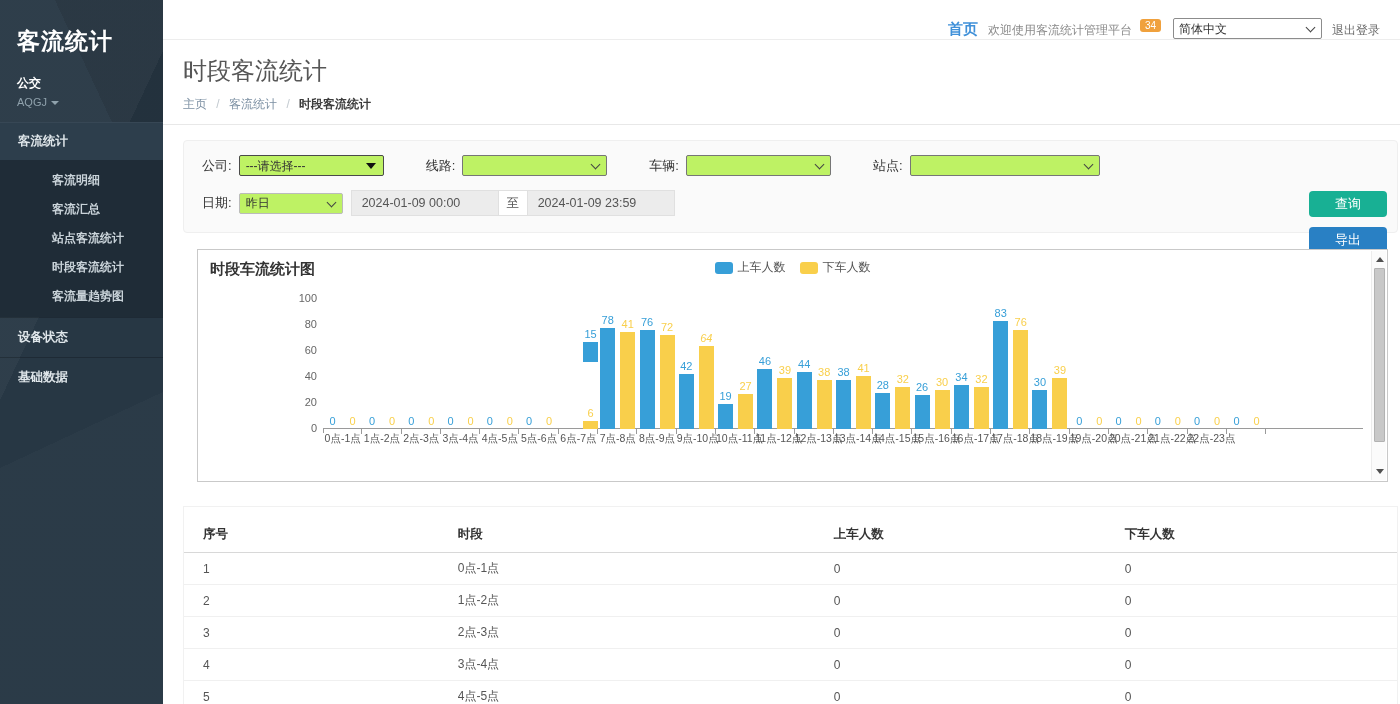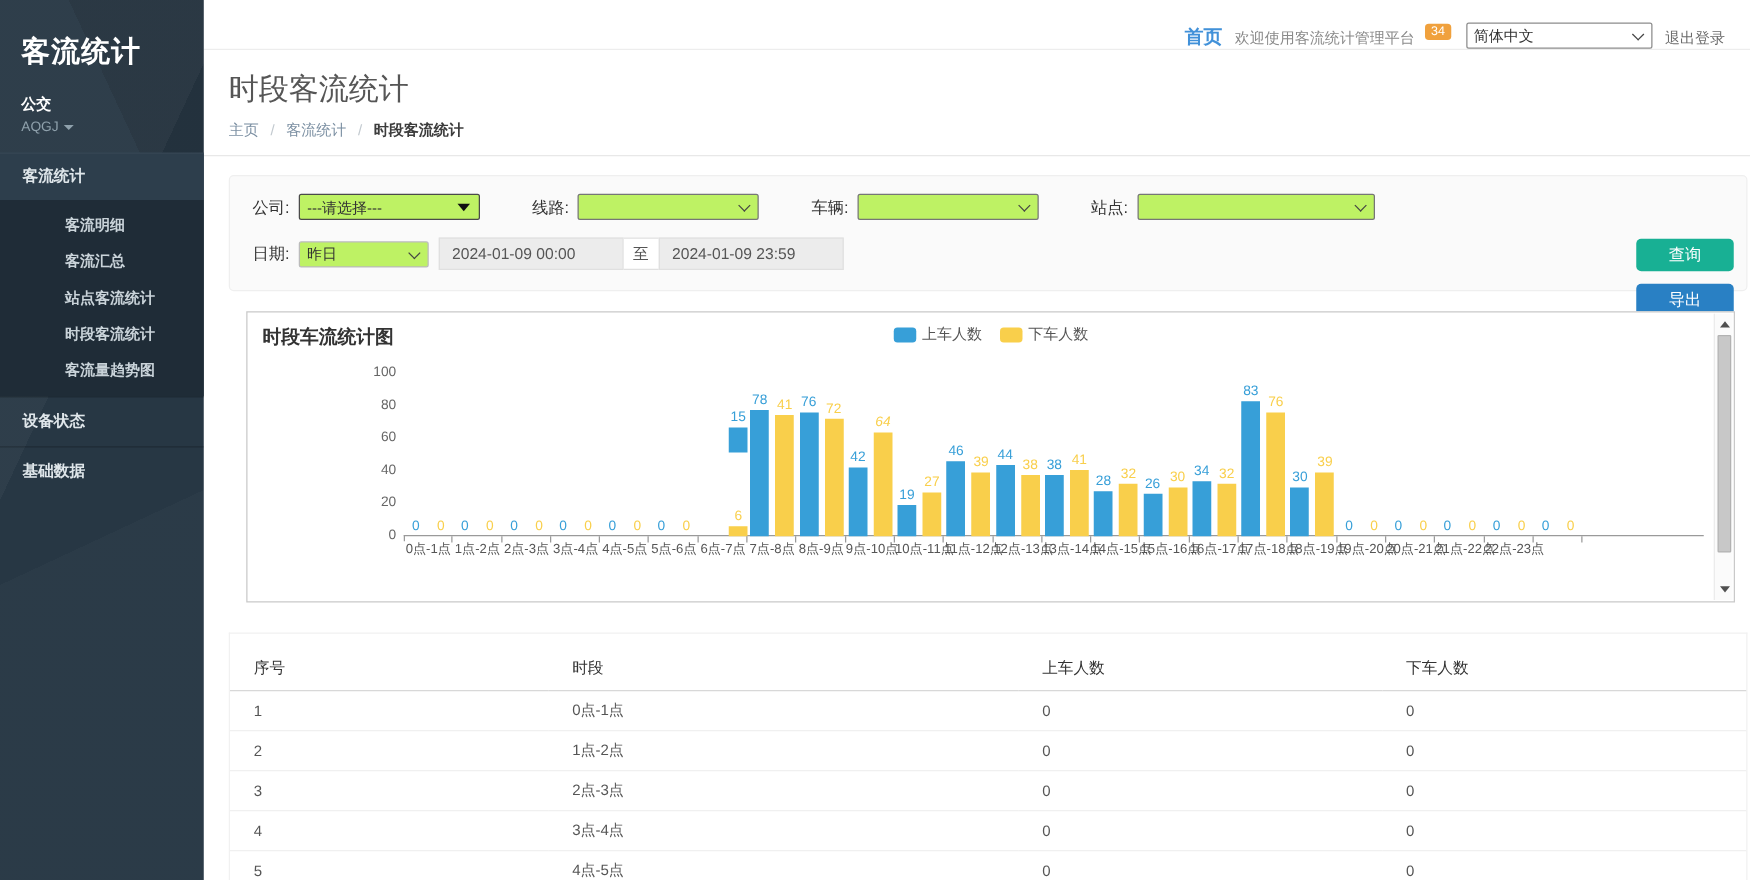--- a/index.html
+++ b/index.html
@@ -108,21 +108,21 @@
     border-bottom:5px solid #505050; }
   .tri-down { width:0; height:0; border-left:4px solid transparent; border-right:4px solid transparent;
     border-top:5px solid #505050; }
   .vs-thumb { position:absolute; left:2px; width:11px; top:17px; height:calc(100% - 55px);
     background:#c8c8c8; border:1px solid #b2b2b2; border-radius:1px; cursor:pointer; }
 
   
   .table-panel { margin:24px 2px 0 20px; background:#fff; border:1px solid #f1f1f1;
     border-bottom:none; padding:10px 0 0 0; }
   table.data { width:100%; border-collapse:collapse; table-layout:fixed; }
-  table.data th { text-align:left; font-size:12.5px; color:#333; font-weight:normal;
+  table.data th { text-align:left; font-size:12.5px; color:#333; font-weight:bold;
     padding:9px 0 9px 19px; border-bottom:1px solid #d8d8d8; }
   table.data td { font-size:12px; color:#555; padding:7px 0 7px 19px; border-bottom:1px solid #f0f0f0; }
   col.c1 { width:21%; } col.c2 { width:31%; } col.c3 { width:24%; } col.c4 { width:24%; }
 </style>
 </head>
 <body>
 
 <div class="sidebar">
   <div class="brand">客流统计</div>
   <div class="org-name">公交</div>

